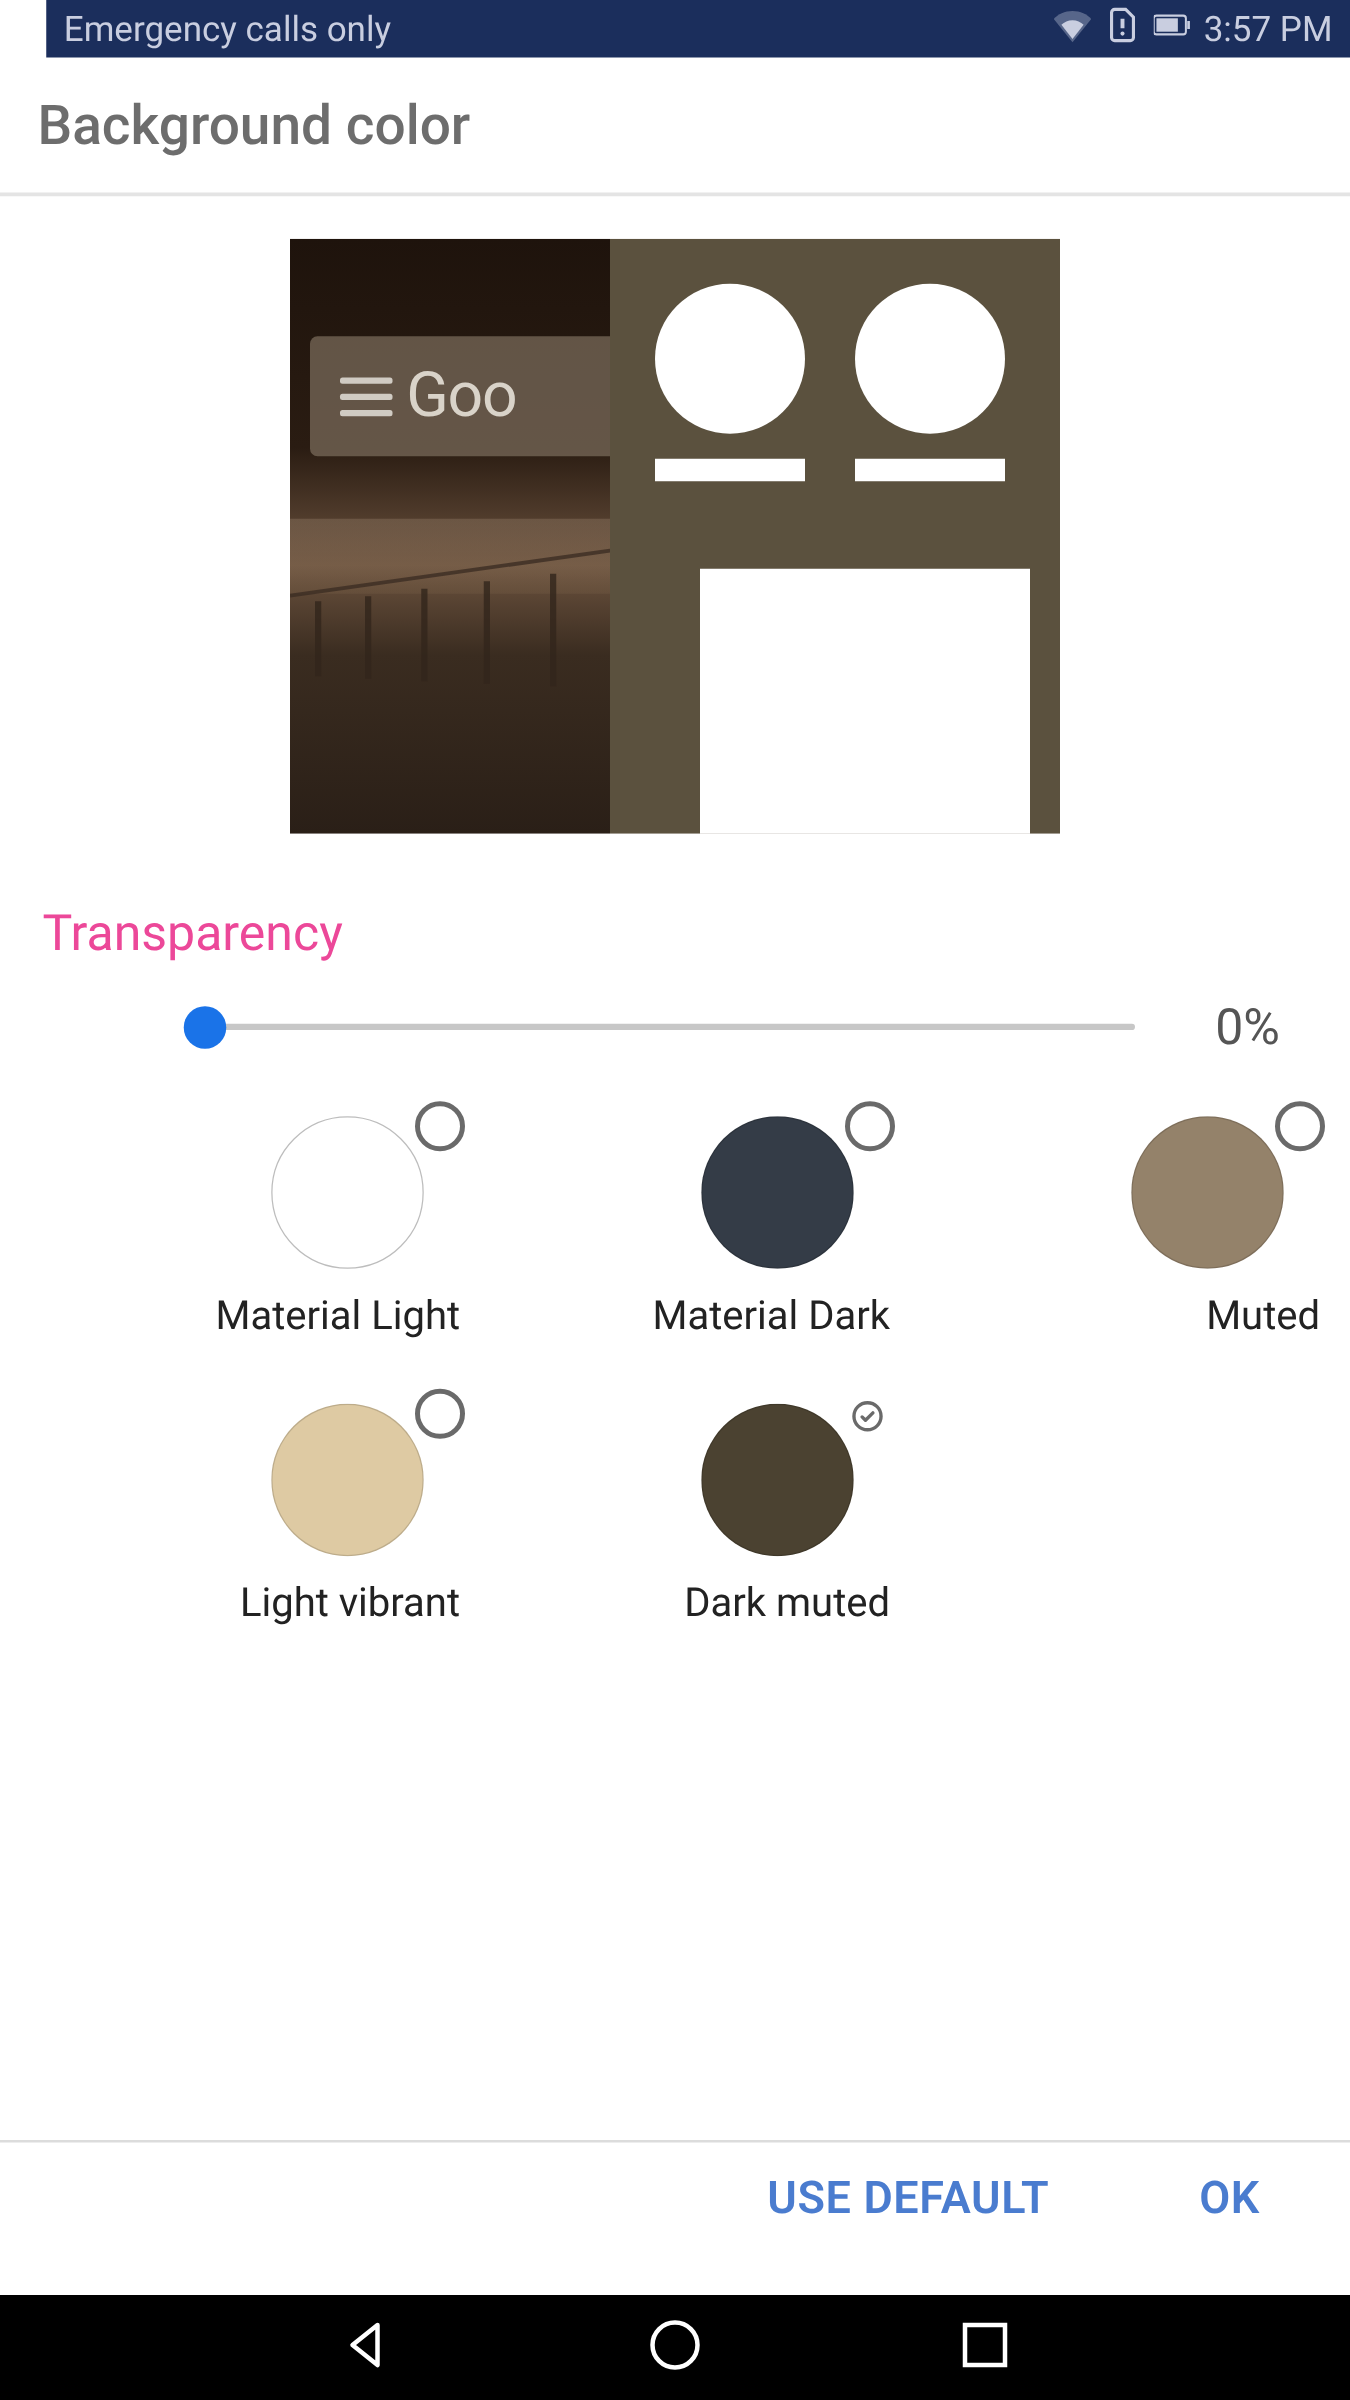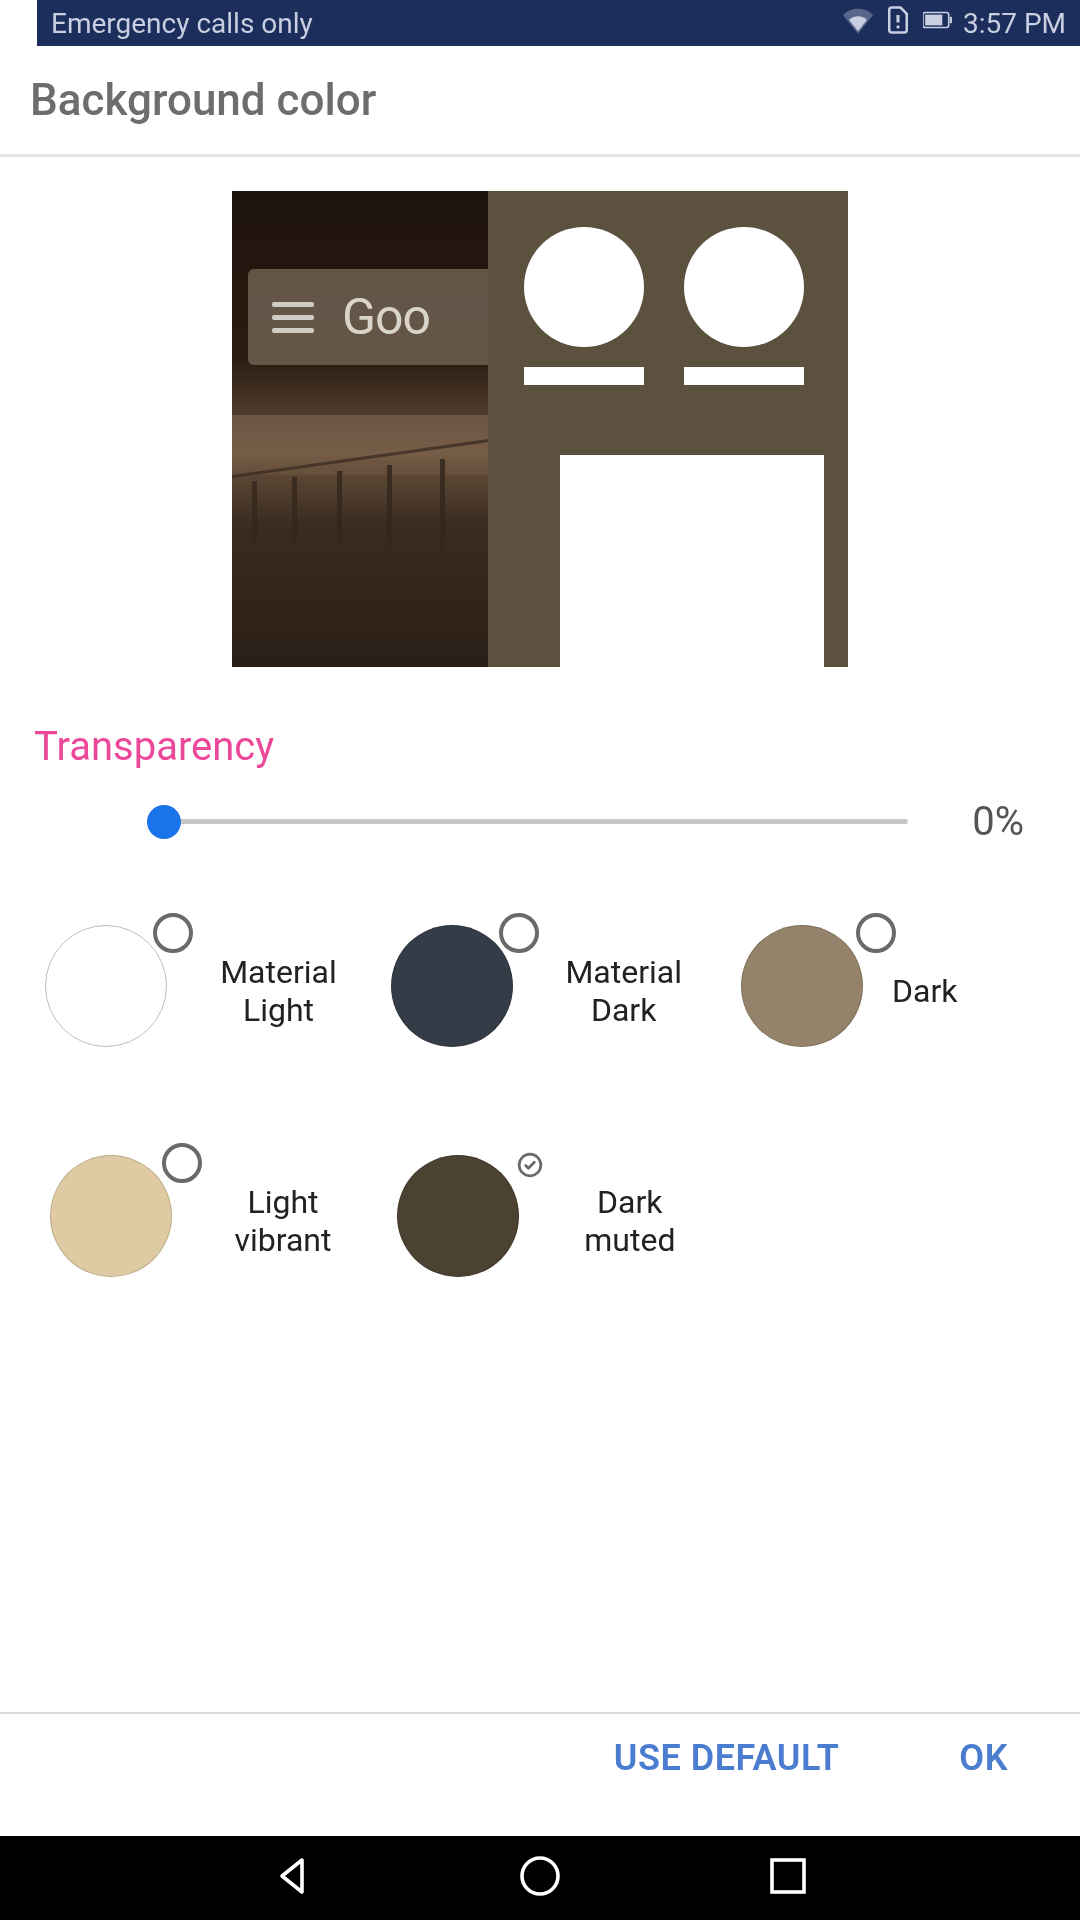--- a/index.html
+++ b/index.html
@@ -18,41 +18,41 @@
   .sep { height: 3px; background: #e4e4e4; }
   
   
   .preview-wrap { display: flex; justify-content: center; padding-top: 34px; }
   .preview { width: 616px; height: 476px; position: relative; overflow: hidden; }
   .preview-left { position: absolute; top: 0; left: 0; width: 256px; height: 100%; background: linear-gradient(to bottom, #1e130c 0%, #2a1c12 35%, #6b523e 55%, #3a2c20 70%, #2a1f17 100%); }
   .horizon { position: absolute; top: 224px; left: 0; width: 100%; height: 60px; background: linear-gradient(to bottom, rgba(255,230,200,0.15) 0%, rgba(120,95,70,0.3) 100%); }
   .rail { position: absolute; top: 260px; left: -10px; width: 280px; height: 120px; }
   .rail-top { position: absolute; top: 24px; left: 10px; width: 270px; height: 3px; background: rgba(60,45,35,0.8); transform: rotate(-8deg); transform-origin: left; }
   .rail-post { position: absolute; width: 5px; height: 50px; background: rgba(50,38,28,0.8); }
-  .preview .search-pill { position: absolute; top: 78px; left: 16px; width: 300px; height: 96px; background: rgba(120,105,90,0.75); border-radius: 6px; display: flex; align-items: center; padding: 16px 24px; gap: 28px; overflow: hidden; }
+  .preview .search-pill { position: absolute; top: 78px; left: 16px; width: 300px; height: 96px; background: rgba(120,105,90,0.75); border-radius: 6px; display: flex; align-items: center; padding: 16px 24px; gap: 11px; overflow: hidden; }
   .hamburger { width: 42px; display: flex; flex-direction: column; gap: 8px; }
   .hamburger span { display: block; height: 5px; background: #d0cbc3; border-radius: 2px; }
   .goo { font-size: 50px; color: #d9d3c9; font-weight: 400; letter-spacing: -1px; }
   .preview-right { position: absolute; top: 0; left: 256px; right: 0; height: 100%; background: #5b513e; }
   .pr-circle { position: absolute; width: 120px; height: 120px; border-radius: 60px; background: #fff; top: 36px; }
   .pr-bar   { position: absolute; width: 120px; height: 18px; background: #fff; top: 176px; }
   .pr-big   { position: absolute; top: 264px; left: 72px; width: 264px; height: 260px; background: #fff; }
   
   
   .transparency { padding: 56px 34px 0 34px; }
   .trans-label { font-size: 40px; color: #ec4899; margin-bottom: 28px; }
   .slider-row { display: flex; align-items: center; padding: 0 22px 0 130px; }
   .slider { flex: 1; position: relative; height: 40px; display: flex; align-items: center; }
   .track { height: 5px; background: #c7c7c7; border-radius: 3px; width: 100%; }
   .thumb { width: 34px; height: 34px; background: #1a73e8; border-radius: 50%; position: absolute; left: -17px; top: 3px; }
   .slider-val { font-size: 40px; color: #555; margin-left: 36px; min-width: 80px; text-align: right; }
   
   
   .grid { display: grid; grid-template-columns: repeat(3, 1fr); padding: 40px 24px 0 24px; column-gap: 0; row-gap: 36px; }
-  .swatch-cell { display: flex; flex-direction: row; align-items: center; height: 194px; }
+  .swatch-cell { display: flex; flex-direction: column; align-items: flex-end; height: 194px; }
   .swatch-top { position: relative; width: 180px; height: 130px; display: flex; justify-content: center; align-items: flex-end; }
   .swatch { width: 122px; height: 122px; border-radius: 61px; border: 1px solid #b0b0b0; }
   .radio { position: absolute; top: -4px; right: -4px; width: 40px; height: 40px; border: 4px solid #6a6a6a; border-radius: 50%; background: #fff; }
   .radio.checked { display: flex; align-items: center; justify-content: center; }
   .radio.checked svg { width: 26px; height: 26px; }
   .swatch-label { margin-top: 18px; font-size: 32px; color: #222; text-align: center; }
   
   
   .footer-sep { position: absolute; left: 0; right: 0; height: 2px; background: #dcdcdc; top: 1712px; }
   .footer { position: absolute; left: 0; right: 0; top: 1712px; height: 92px; display: flex; align-items: center; justify-content: flex-end; padding-right: 72px; gap: 120px; }
@@ -152,21 +152,21 @@
         <div class="swatch" style="background: rgb(52, 60, 71); border-color: rgba(0, 0, 0, 0.15);"></div>
         <div class="radio"></div>
       </div>
       <div class="swatch-label">Material Dark</div>
     </div>
     <div class="swatch-cell">
       <div class="swatch-top">
         <div class="swatch" style="background: rgb(148, 130, 106); border-color: rgba(0, 0, 0, 0.15);"></div>
         <div class="radio"></div>
       </div>
-      <div class="swatch-label">Dark</div>
+      <div class="swatch-label">Muted</div>
     </div>
     <div class="swatch-cell">
       <div class="swatch-top">
         <div class="swatch" style="background: rgb(222, 202, 163); border-color: rgba(0, 0, 0, 0.15);"></div>
         <div class="radio"></div>
       </div>
       <div class="swatch-label">Light vibrant</div>
     </div>
     <div class="swatch-cell">
       <div class="swatch-top">

